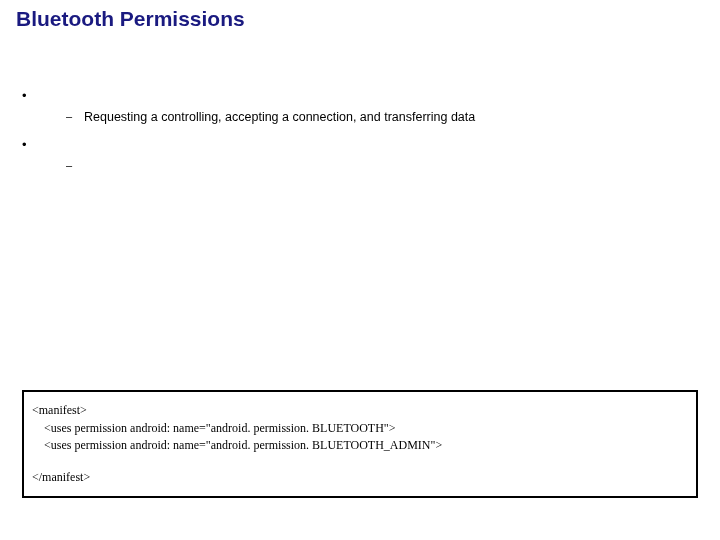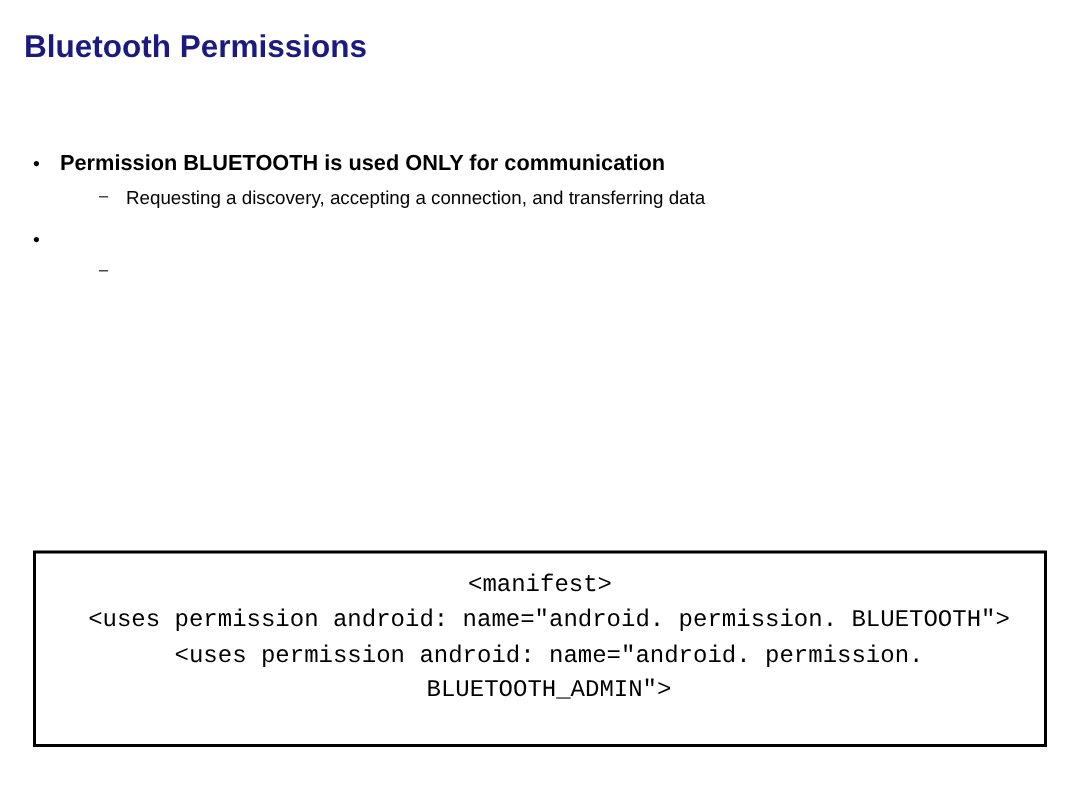--- a/index.html
+++ b/index.html
@@ -9,21 +9,21 @@
     height: 540px;
     background: #ffffff;
     font-family: Verdana, Geneva, sans-serif;
     color: #000;
     box-sizing: border-box;
     position: relative;
   }
   .slide {
     width: 720px;
     height: 540px;
-    padding: 19px 16px 16px 16px;
+    padding: 6px 16px 16px 16px;
     box-sizing: border-box;
     position: relative;
   }
   .title {
     color: #1a1a80;
     font-weight: bold;
     font-size: 21px;
     margin: 0;
     padding: 0;
     line-height: 1.2;
@@ -65,55 +65,54 @@
     line-height: 1.35;
   }
   .codebox {
     position: absolute;
     left: 22px;
     right: 22px;
     bottom: 42px;
     border: 2px solid #000;
     padding: 10px 8px 10px 8px;
     box-sizing: border-box;
-    font-family: Liberation Mono, monospace;
-    font-size: 16px;
+    font-family: Liberation Serif, serif;
+    font-size: 12px;
     line-height: 1.45;
-    text-align: center;
   }
   .codebox .ind1 { padding-left: 12px; }
   .codebox .gap { height: 14px; }
 </style>
 </head>
 <body>
 
 <div class="slide">
 
   <div class="title">Bluetooth Permissions</div>
 
   <div class="content">
 
     <div class="bullet-row">
       <div class="bullet-glyph">•</div>
-      <div class="bullet-text">Permission BLUETOOTH is used ONLY for communication</div>
     </div>
     <div class="sub-row">
       <div class="sub-glyph">–</div>
-      <div class="sub-text">Requesting a discovery, accepting a connection, and transferring data</div>
+      <div class="sub-text">Requesting a controlling, accepting a connection, and transferring data</div>
     </div>
 
     <div class="bullet-row">
       <div class="bullet-glyph">•</div>
     </div>
     <div class="sub-row">
       <div class="sub-glyph">–</div>
     </div>
 
   </div>
 
   <div class="codebox">
     <div>&lt;manifest&gt;</div>
     <div class="ind1">&lt;uses permission android: name="android. permission. BLUETOOTH"&gt;</div>
     <div class="ind1">&lt;uses permission android: name="android. permission. BLUETOOTH_ADMIN"&gt;</div>
     <div class="gap"></div>
+    <div>&lt;/manifest&gt;</div>
   </div>
 
 </div>
 
 </body></html>

